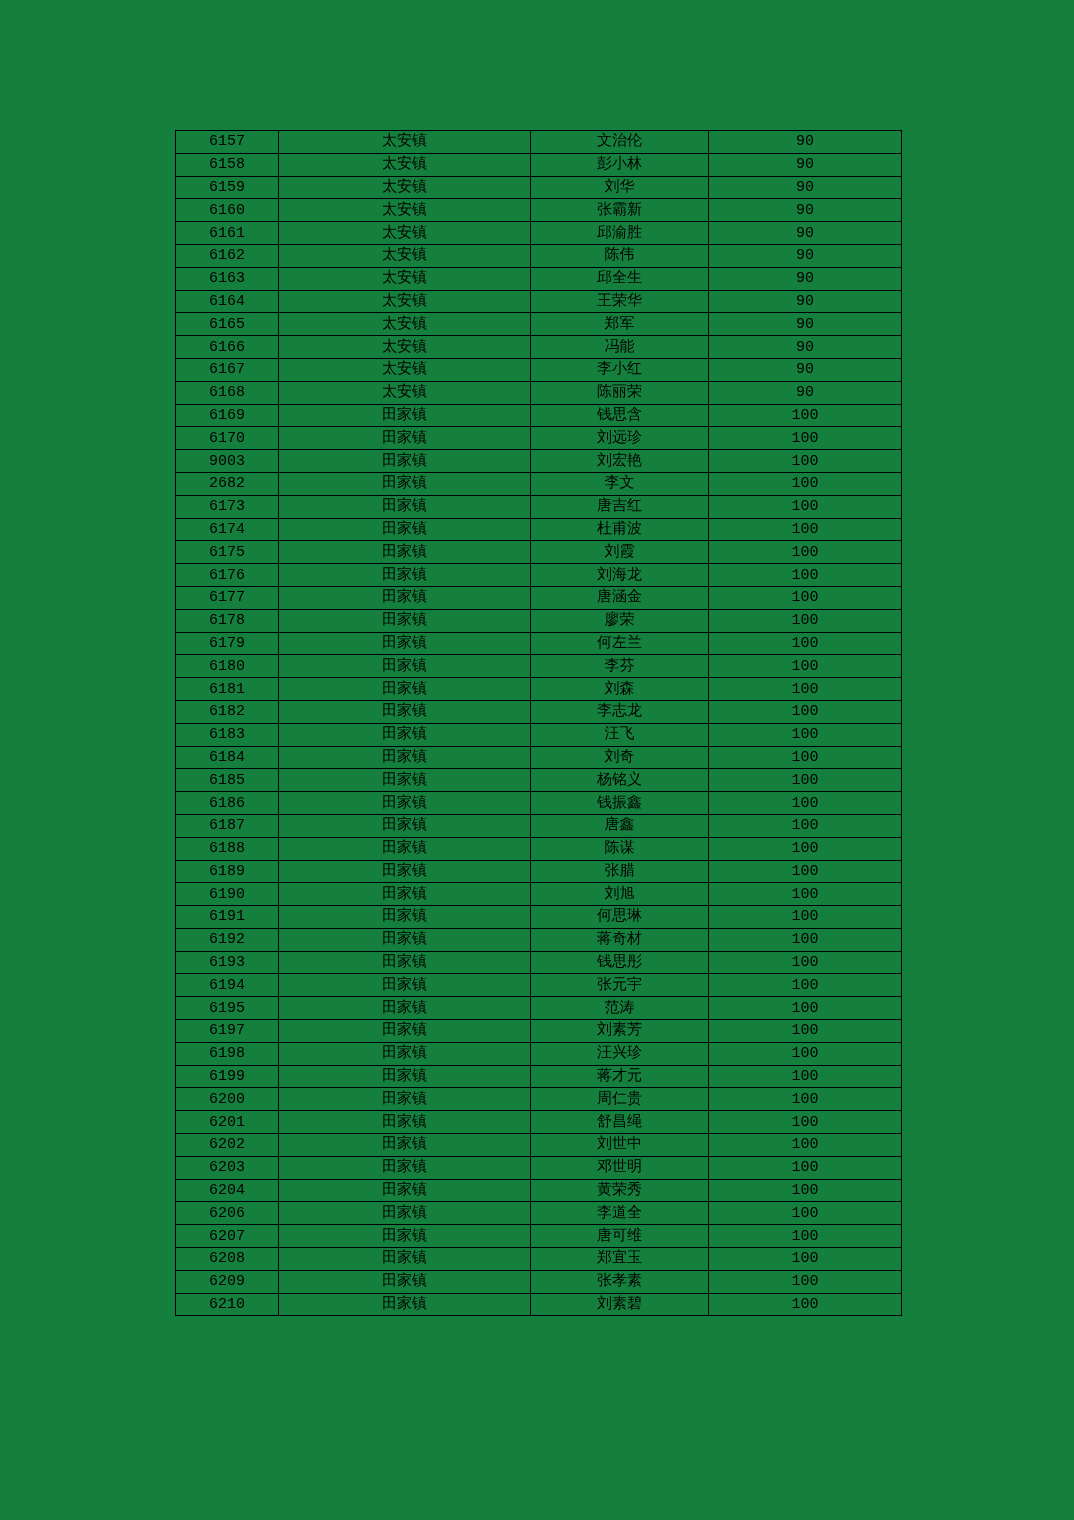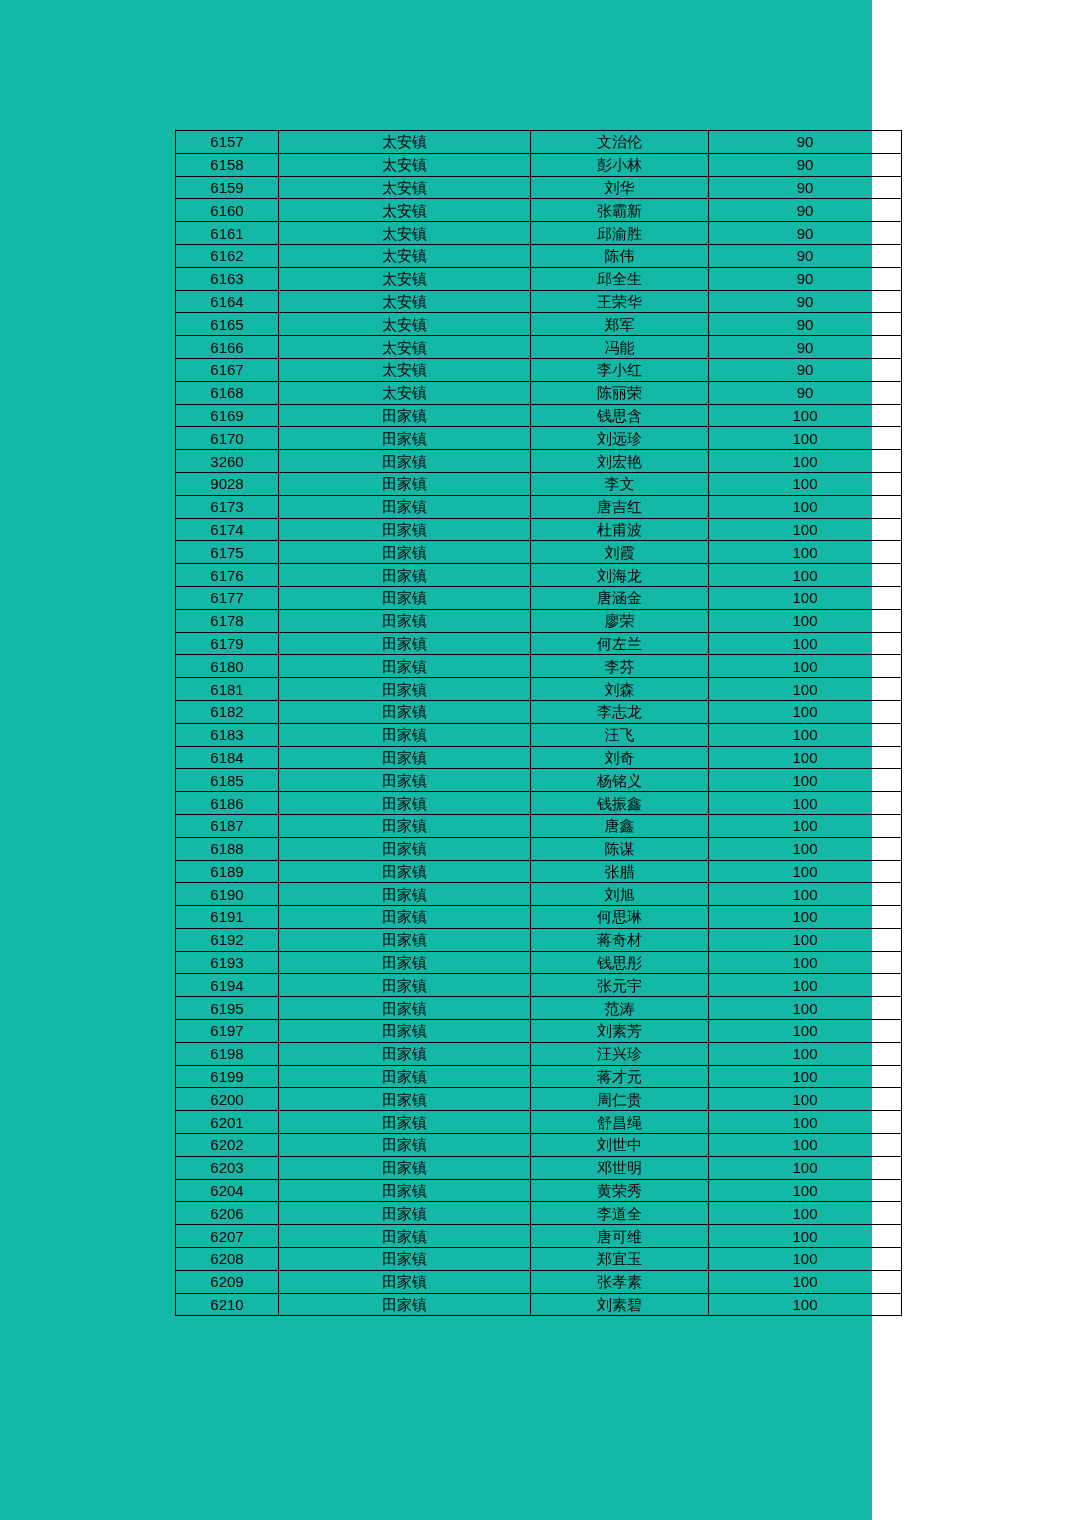--- a/index.html
+++ b/index.html
@@ -2,24 +2,24 @@
 <html><head>
 <meta charset="utf-8">
 <style>
   html, body {
     margin: 0;
     padding: 0;
     background: #ffffff;
   }
   .page {
     position: relative;
-    width: 872px;
+    width: 1074px;
     height: 1520px;
-    background: #14b8a6;
-    font-family: Liberation Sans, sans-serif;
+    background: #15803d;
+    font-family: Liberation Mono, monospace;
     color: #000000;
   }
   table.doc-table {
     position: absolute;
     left: 175px;
     top: 130px;
     width: 726px;
     border-collapse: collapse;
     table-layout: fixed;
   }
@@ -126,27 +126,27 @@
           <td>钱思含</td>
           <td>100</td>
         </tr>
         <tr>
           <td>6170</td>
           <td>田家镇</td>
           <td>刘远珍</td>
           <td>100</td>
         </tr>
         <tr>
-          <td>3260</td>
+          <td>9003</td>
           <td>田家镇</td>
           <td>刘宏艳</td>
           <td>100</td>
         </tr>
         <tr>
-          <td>9028</td>
+          <td>2682</td>
           <td>田家镇</td>
           <td>李文</td>
           <td>100</td>
         </tr>
         <tr>
           <td>6173</td>
           <td>田家镇</td>
           <td>唐吉红</td>
           <td>100</td>
         </tr>

